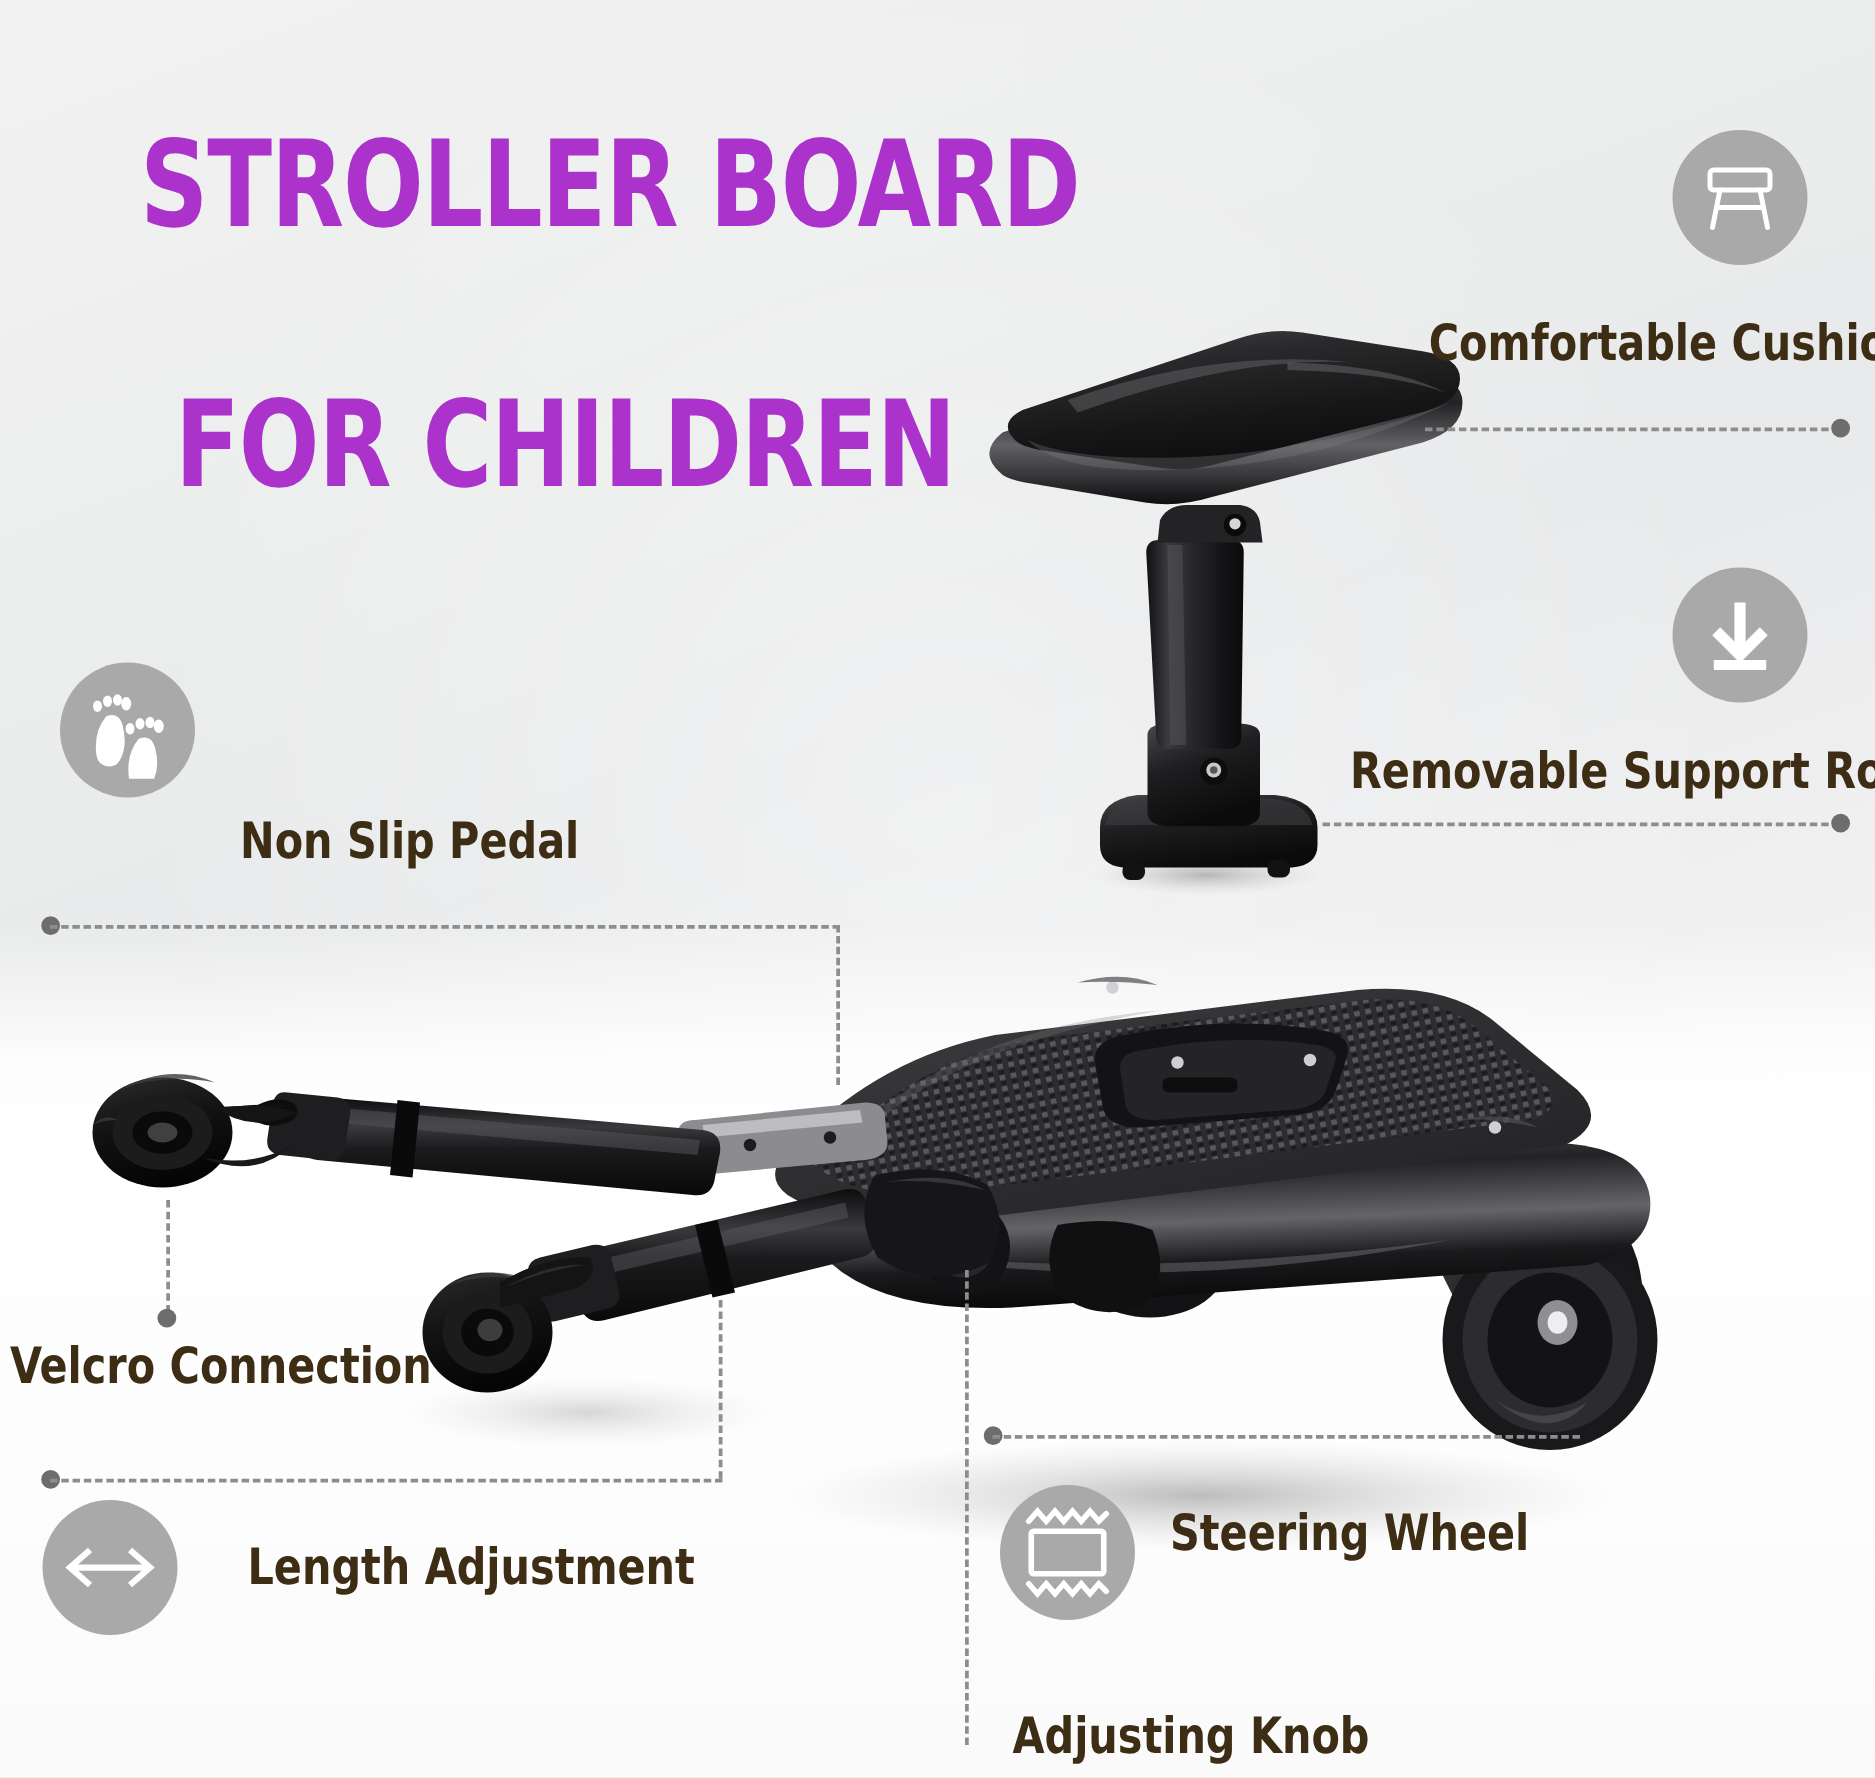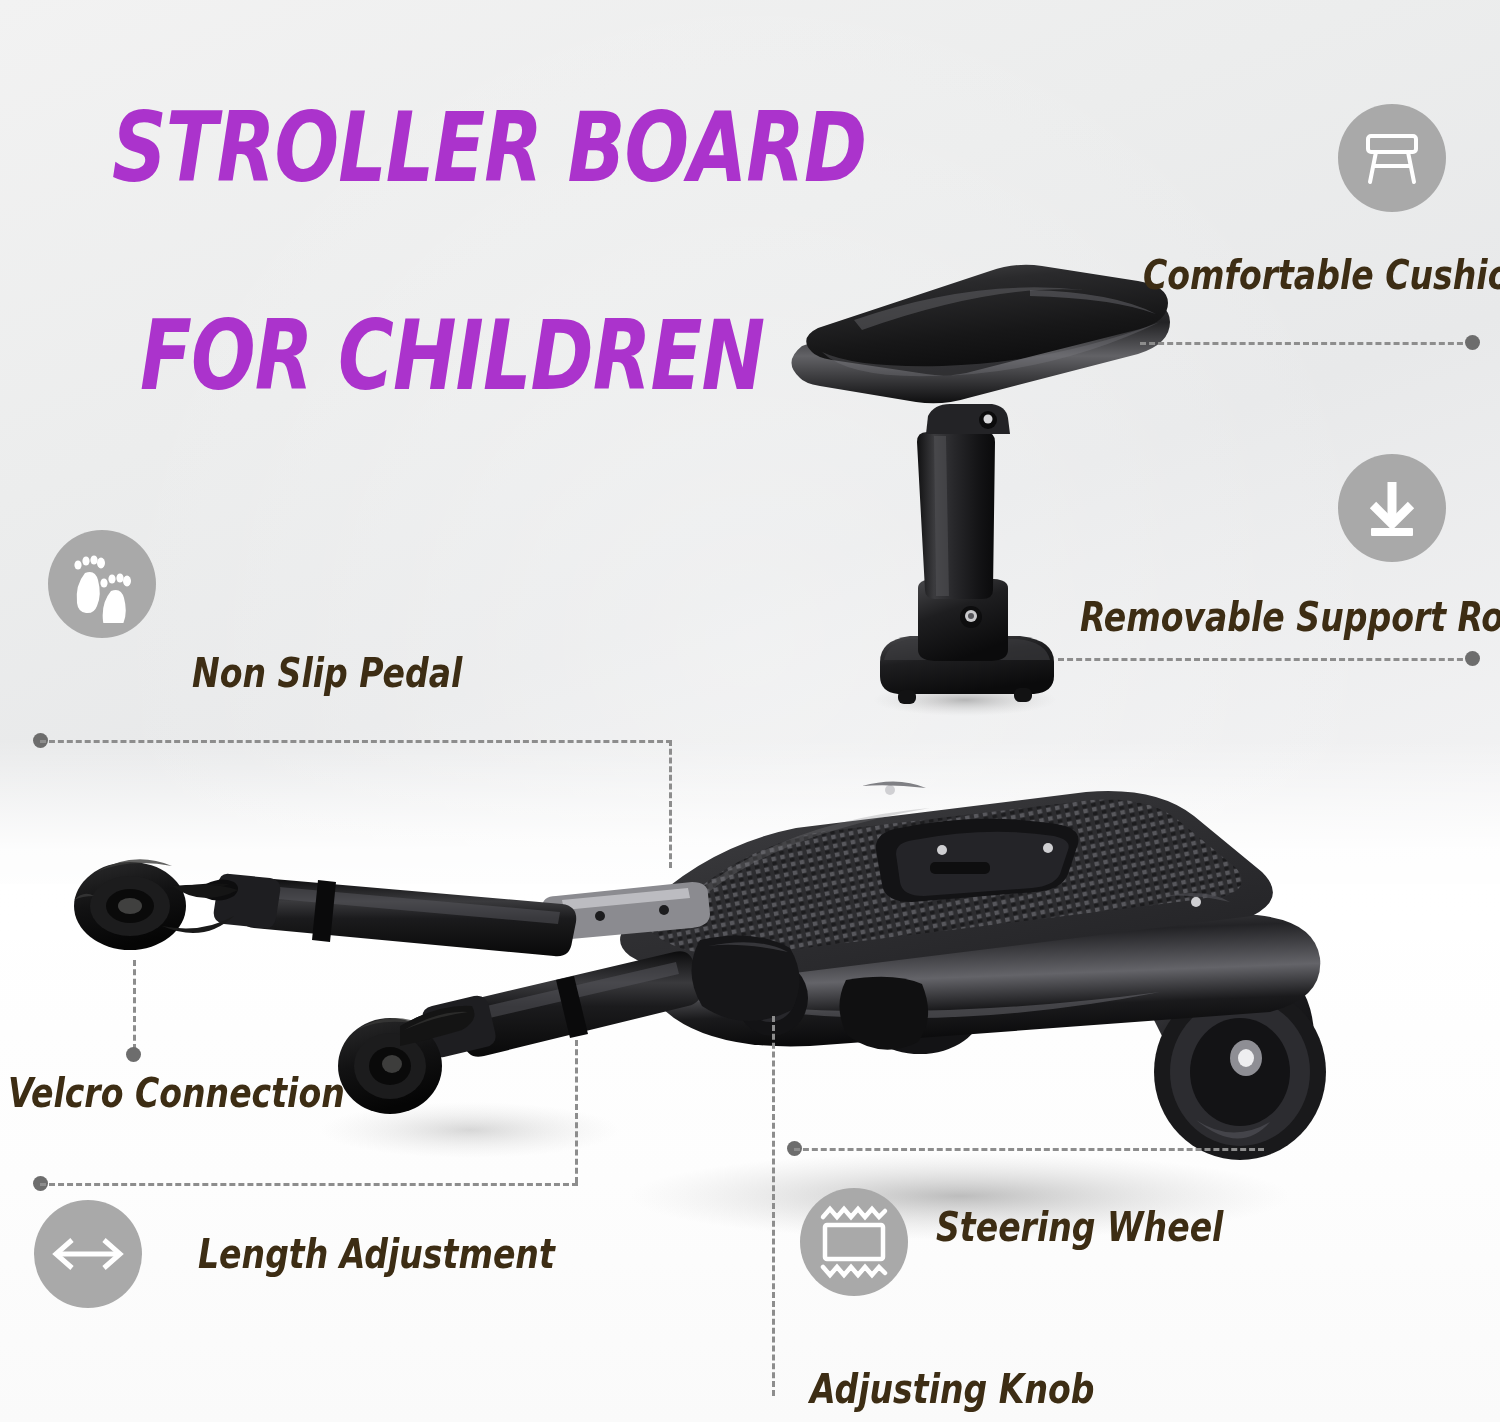--- a/index.html
+++ b/index.html
@@ -8,21 +8,20 @@
     font-family:"Liberation Sans", sans-serif;
     background:#ffffff;
     overflow:hidden;
   }
   #page {
     position:relative;
     width:1500px;
     height:1422px;
     background:#e5e5e5;
     overflow:hidden;
-    font-style:italic;
   }
   
   .bg-upper {
     position:absolute; left:0; top:0; width:1500px; height:884px;
     background:linear-gradient(160deg,#f2f2f2 0%,#eceded 35%,#e8e9ea 60%,#f4f4f5 100%);
   }
   .bg-lower {
     position:absolute; left:0; top:884px; width:1500px; height:538px;
     background:linear-gradient(180deg,#ffffff 0%,#fdfdfd 55%,#fafafa 100%);
   }

